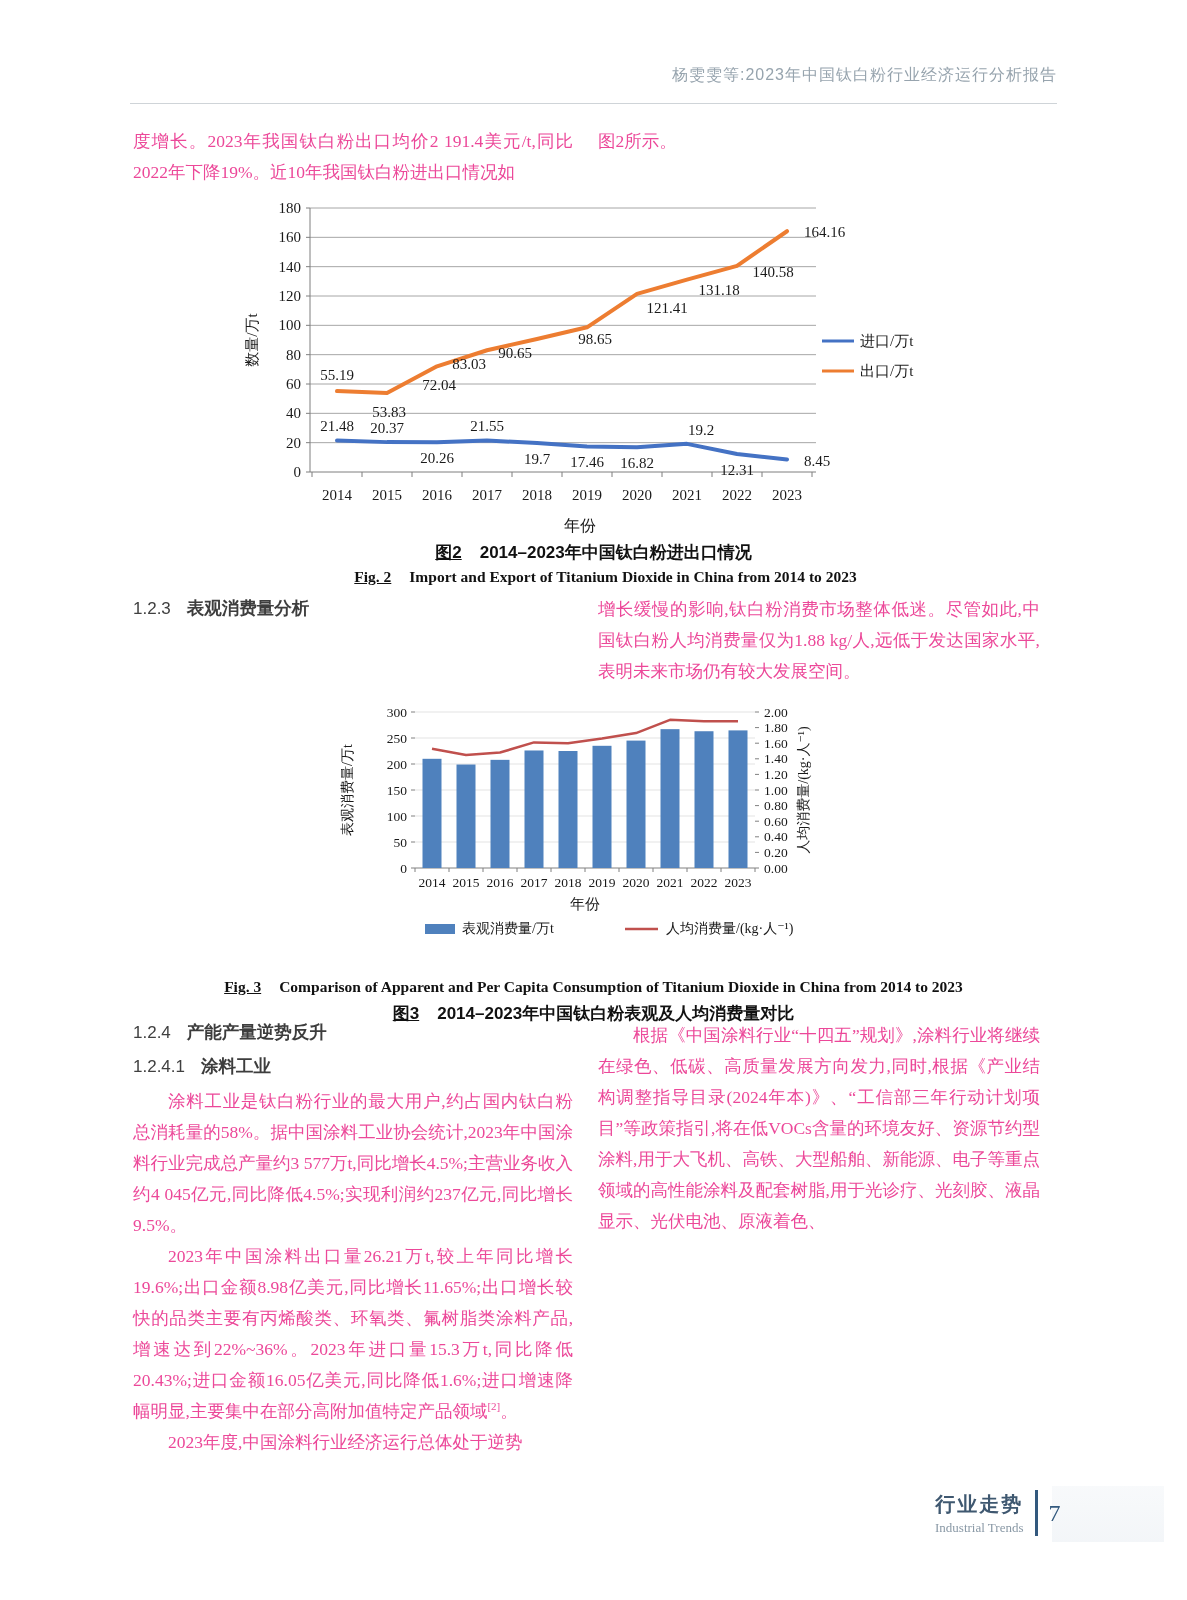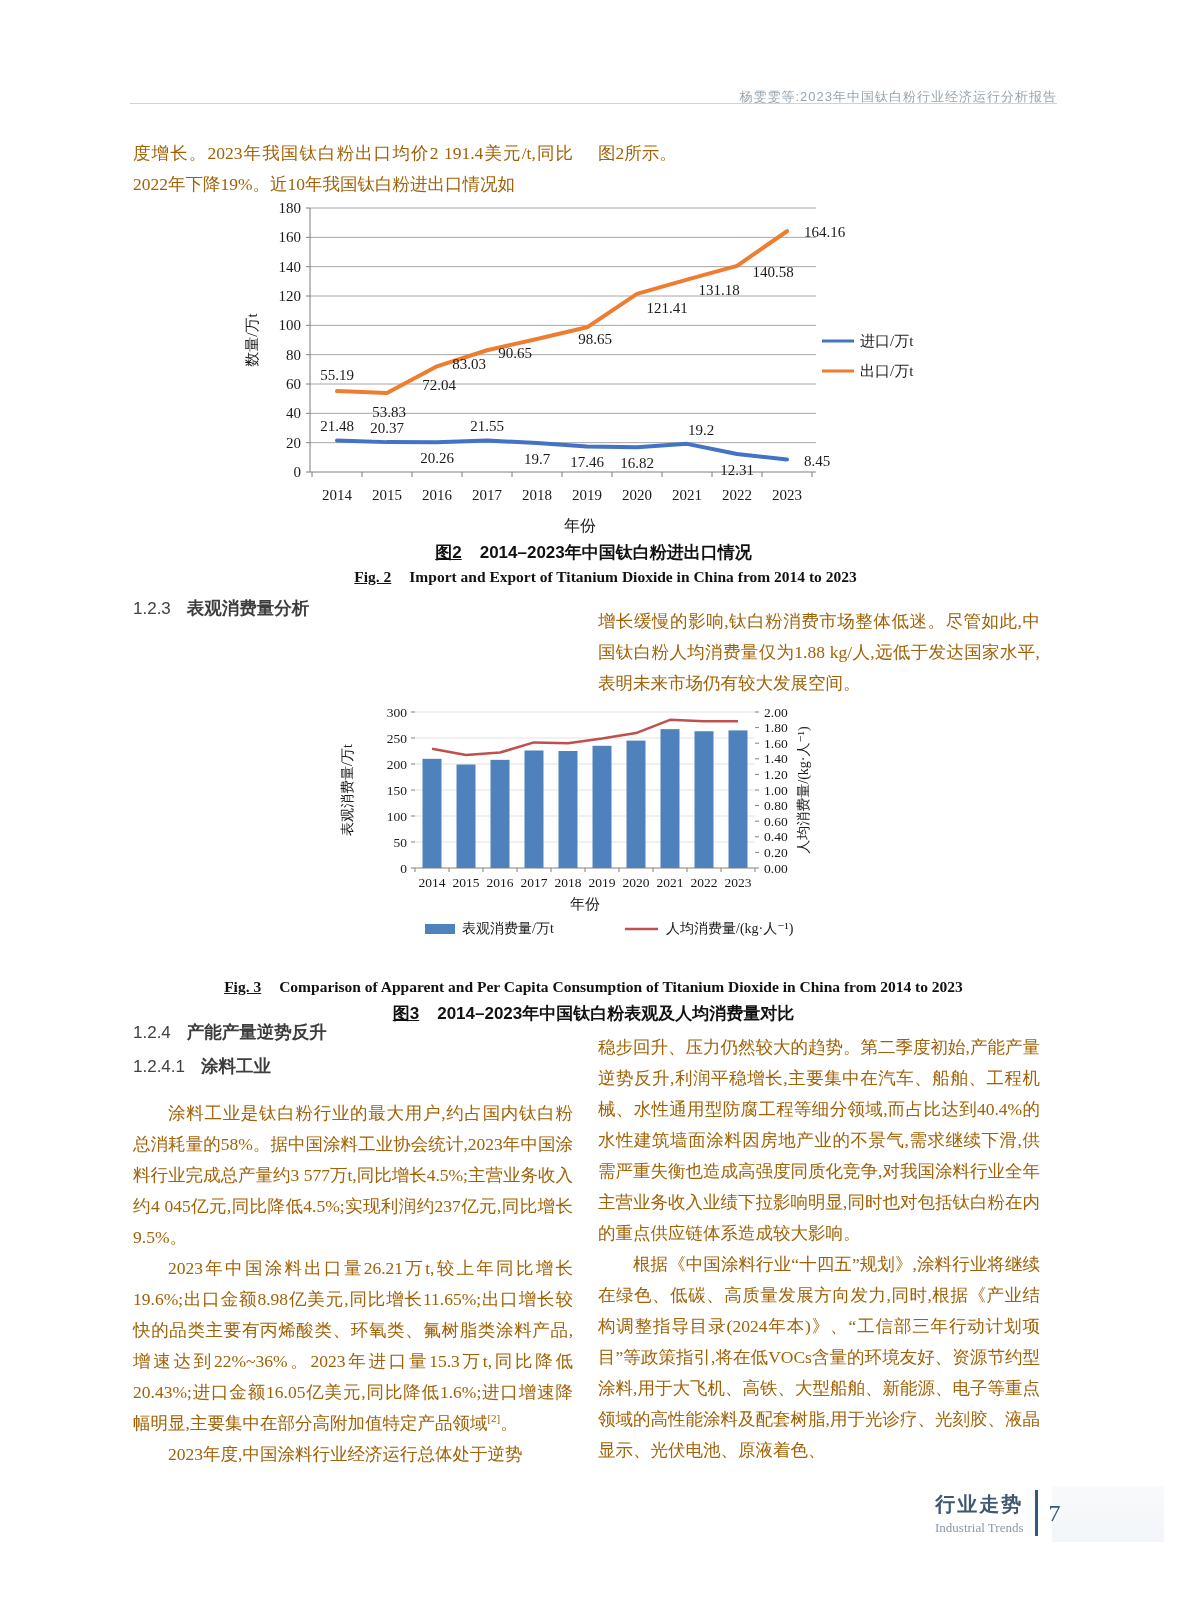--- a/index.html
+++ b/index.html
@@ -2,26 +2,26 @@
 <html><head>
 <meta charset="utf-8">
 <style>
   html,body{margin:0;padding:0;background:#ffffff;}
   .page{position:relative;width:1187px;height:1600px;background:#ffffff;overflow:hidden;
         font-family:"Liberation Serif","DejaVu Serif",serif;color:#222;}
   .sans{font-family:"Liberation Sans","DejaVu Sans",sans-serif;}
   .abs{position:absolute;}
 
   
-  .running-title{top:88px;left:130px;width:927px;text-align:right;font-size:13px;
+  .running-title{top:65px;left:130px;width:927px;text-align:right;font-size:16px;
                  letter-spacing:1px;color:#97a4ae;}
   .header-rule{top:103px;left:130px;width:927px;height:1px;background:#cfd4d8;}
 
   
-  .coltext{font-size:17.5px;line-height:31px;text-align:justify;color:#a16207;margin-top:12px;}
+  .coltext{font-size:17.5px;line-height:31px;text-align:justify;color:#ec4899;}
   .coltext p{margin:0;}
   .indent{text-indent:2em;}
   .col-left{left:133px;width:440px;}
   .col-right{left:598px;width:442px;}
   .intro-left{top:126px;}
   .intro-right{top:126px;}
   .p123-left{top:626px;}
   .p123-right{top:594px;}
   .bodyL{top:1086px;}
   .bodyR{top:1020px;}
@@ -269,21 +269,20 @@
   <div class="heading h1241">
     <span class="sec-num">1.2.4.1</span><span class="sec-title">涂料工业</span>
   </div>
 
   <div class="abs coltext col-left bodyL">
     <p class="indent">涂料工业是钛白粉行业的最大用户,约占国内钛白粉总消耗量的58%。据中国涂料工业协会统计,2023年中国涂料行业完成总产量约3 577万t,同比增长4.5%;主营业务收入约4 045亿元,同比降低4.5%;实现利润约237亿元,同比增长9.5%。</p>
     <p class="indent"><span>2023年中国涂料出口量26.21万t,较上年同比增长19.6%;出口金额8.98亿美元,同比增长11.65%;出口增长较快的品类主要有丙烯酸类、环氧类、氟树脂类涂料产品,增速达到22%~36%。2023年进口量15.3万t,同比降低20.43%;进口金额16.05亿美元,同比降低1.6%;进口增速降幅明显,主要集中在部分高附加值特定产品领域</span><sup class="ref-sup">[2]</sup><span>。</span></p>
     <p class="indent">2023年度,中国涂料行业经济运行总体处于逆势</p>
   </div>
   <div class="abs coltext col-right bodyR">
-    <p>稳步回升、压力仍然较大的趋势。第二季度初始,产能产量逆势反升,利润平稳增长,主要集中在汽车、船舶、工程机械、水性通用型防腐工程等细分领域,而占比达到40.4%的水性建筑墙面涂料因房地产业的不景气,需求继续下滑,供需严重失衡也造成高强度同质化竞争,对我国涂料行业全年主营业务收入业绩下拉影响明显,同时也对包括钛白粉在内的重点供应链体系造成较大影响。</p>
     <p class="indent">根据《中国涂料行业“十四五”规划》,涂料行业将继续在绿色、低碳、高质量发展方向发力,同时,根据《产业结构调整指导目录(2024年本)》、“工信部三年行动计划项目”等政策指引,将在低VOCs含量的环境友好、资源节约型涂料,用于大飞机、高铁、大型船舶、新能源、电子等重点领域的高性能涂料及配套树脂,用于光诊疗、光刻胶、液晶显示、光伏电池、原液着色、</p>
   </div>
 
   <div class="footer-deco"></div>
   <div class="footer-block">
     <div class="footer-texts">
       <div class="footer-zh">行业走势</div>
       <div class="footer-en">Industrial Trends</div>
     </div>
     <div class="footer-divider"></div>

